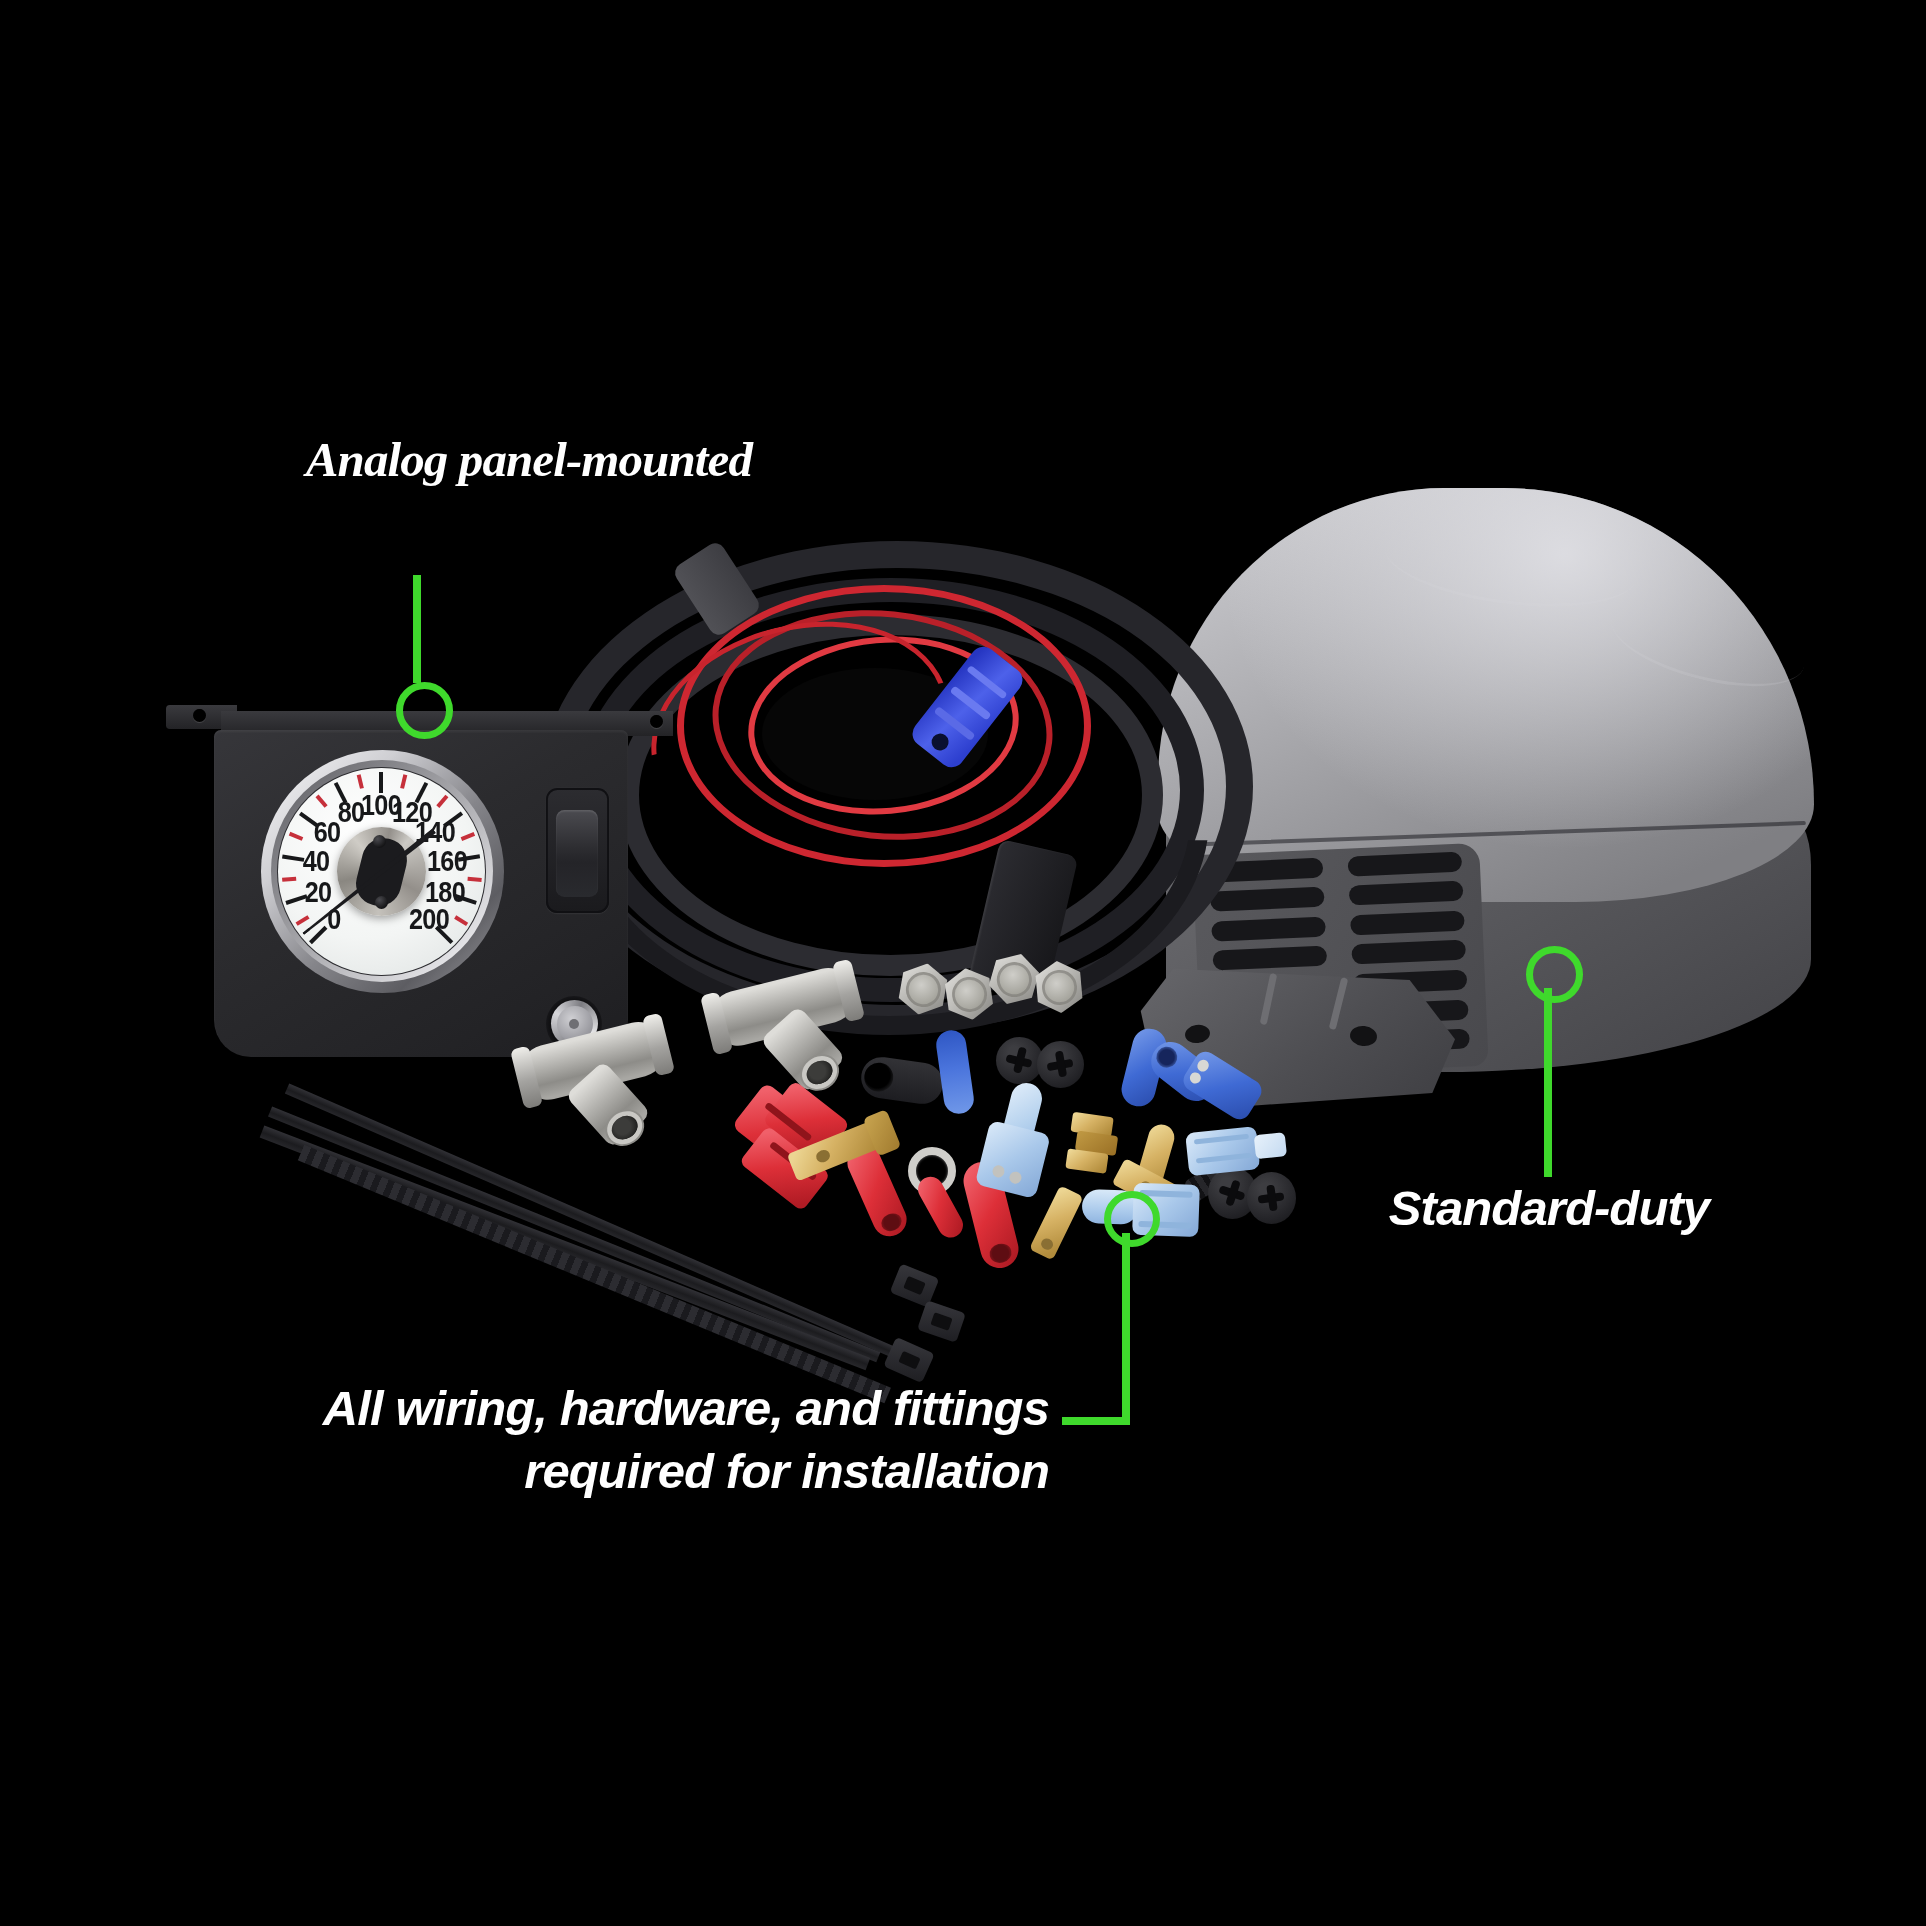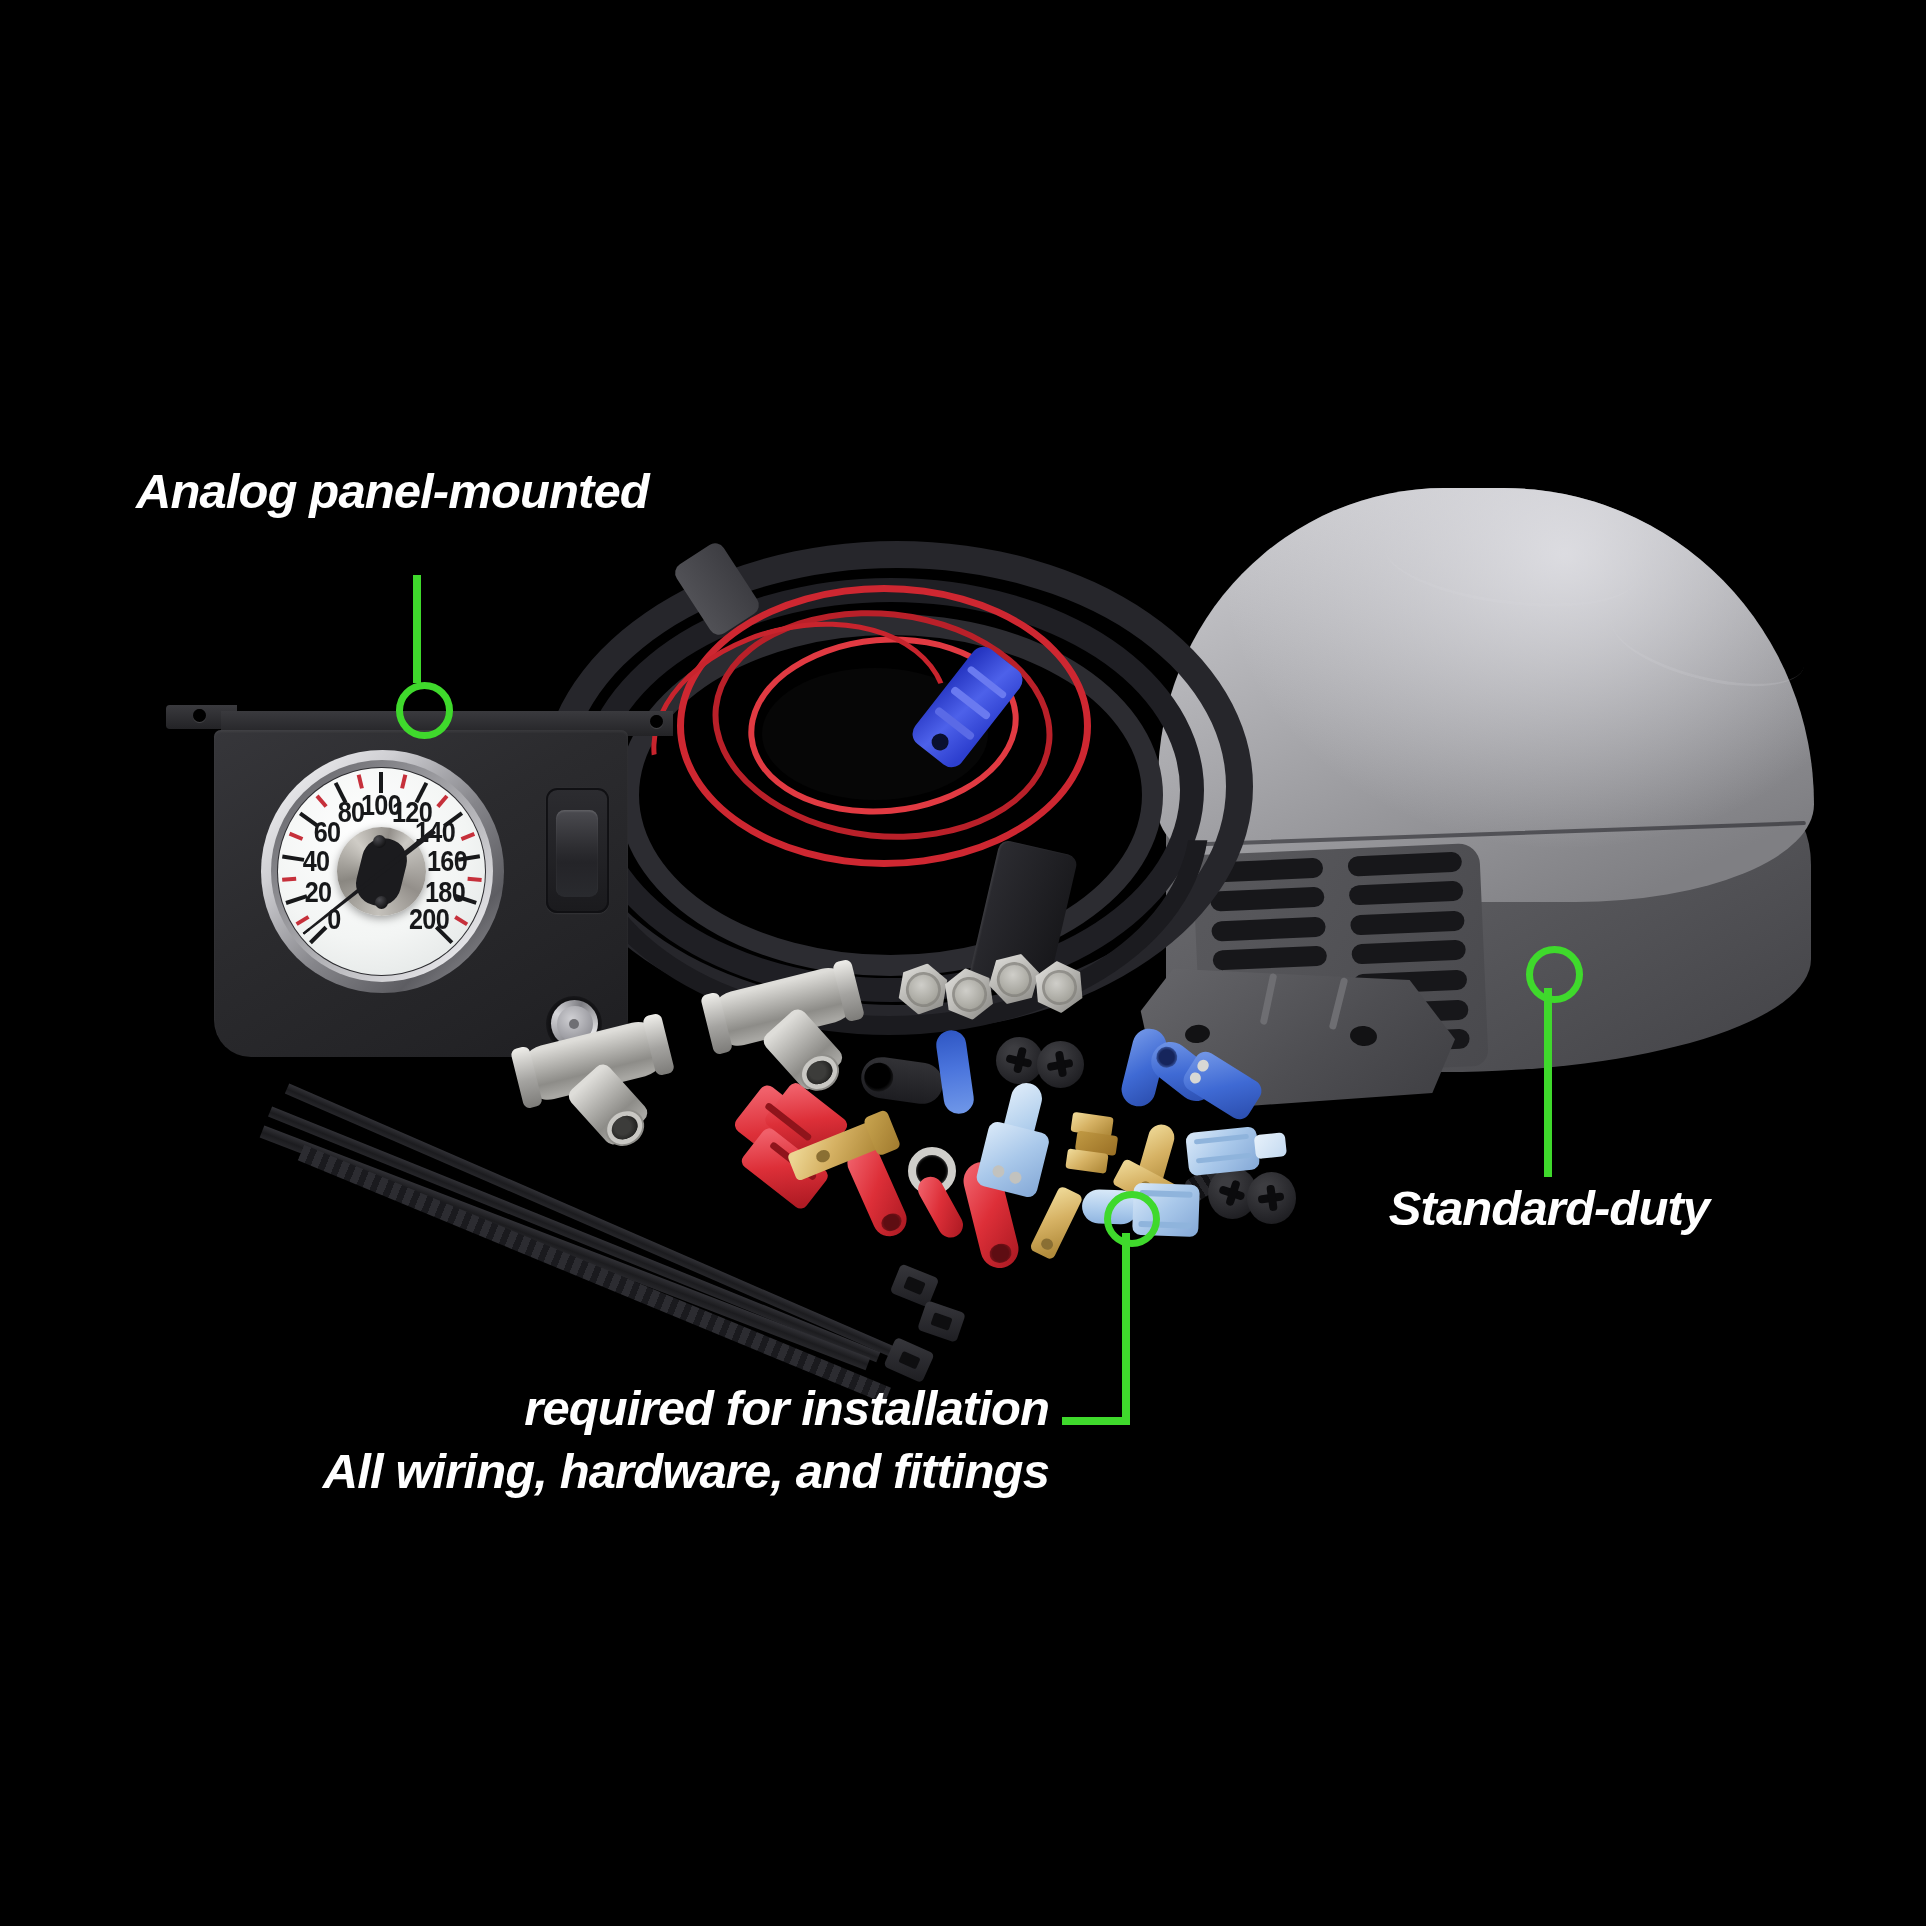--- a/index.html
+++ b/index.html
@@ -353,34 +353,34 @@
     <div class="abs ziphead" style="left:921px;top:1306px;width:41px;height:31px;transform:rotate(19deg);">
       <div class="abs ni" style="left:11.3px;top:9.4px;width:19px;height:12.2px;background:#0e0e10;border-radius:2.4px;"></div>
       </div>
     <div class="abs ziphead" style="left:888px;top:1344px;width:42px;height:32px;transform:rotate(24deg);">
       <div class="abs ni" style="left:11.8px;top:10px;width:19px;height:12.2px;background:#0e0e10;border-radius:2.4px;"></div>
       </div>
   </div>
 
   <div class="abs" style="left:0;top:0;z-index:6;">
 
-    <div class="abs callout-label" style="left:136px;top:460px;width:616px;text-align:left;">
+    <div class="abs callout-label" style="left:136px;top:428px;width:616px;text-align:right;font-family:Liberation Serif, serif;">
       <div>Analog panel-mounted</div>
     </div>
     <div class="abs callout-line" style="left:413px;top:575px;width:8px;height:108px;"></div>
     <div class="abs callout-ring" style="left:396px;top:682px;width:43px;height:43px;"></div>
 
     <div class="abs callout-ring" style="left:1526px;top:946px;width:43px;height:43px;"></div>
     <div class="abs callout-line" style="left:1544px;top:988px;width:8px;height:189px;"></div>
     <div class="abs callout-label" style="left:1335px;top:1177px;width:428px;text-align:center;">
       <div>Standard-duty</div>
     </div>
 
     <div class="abs callout-ring" style="left:1104px;top:1191px;width:42px;height:42px;border-width:7px;"></div>
     <div class="abs callout-line" style="left:1122px;top:1233px;width:8px;height:192px;"></div>
     <div class="abs callout-line" style="left:1062px;top:1417px;width:68px;height:8px;"></div>
     <div class="abs callout-label" style="left:263px;top:1377px;width:786px;text-align:right;">
+      <div>All wiring, hardware, and fittings</div>
       <div>required for installation</div>
-      <div>All wiring, hardware, and fittings</div>
     </div>
   </div>
 </div>
 
 
 </body></html>

